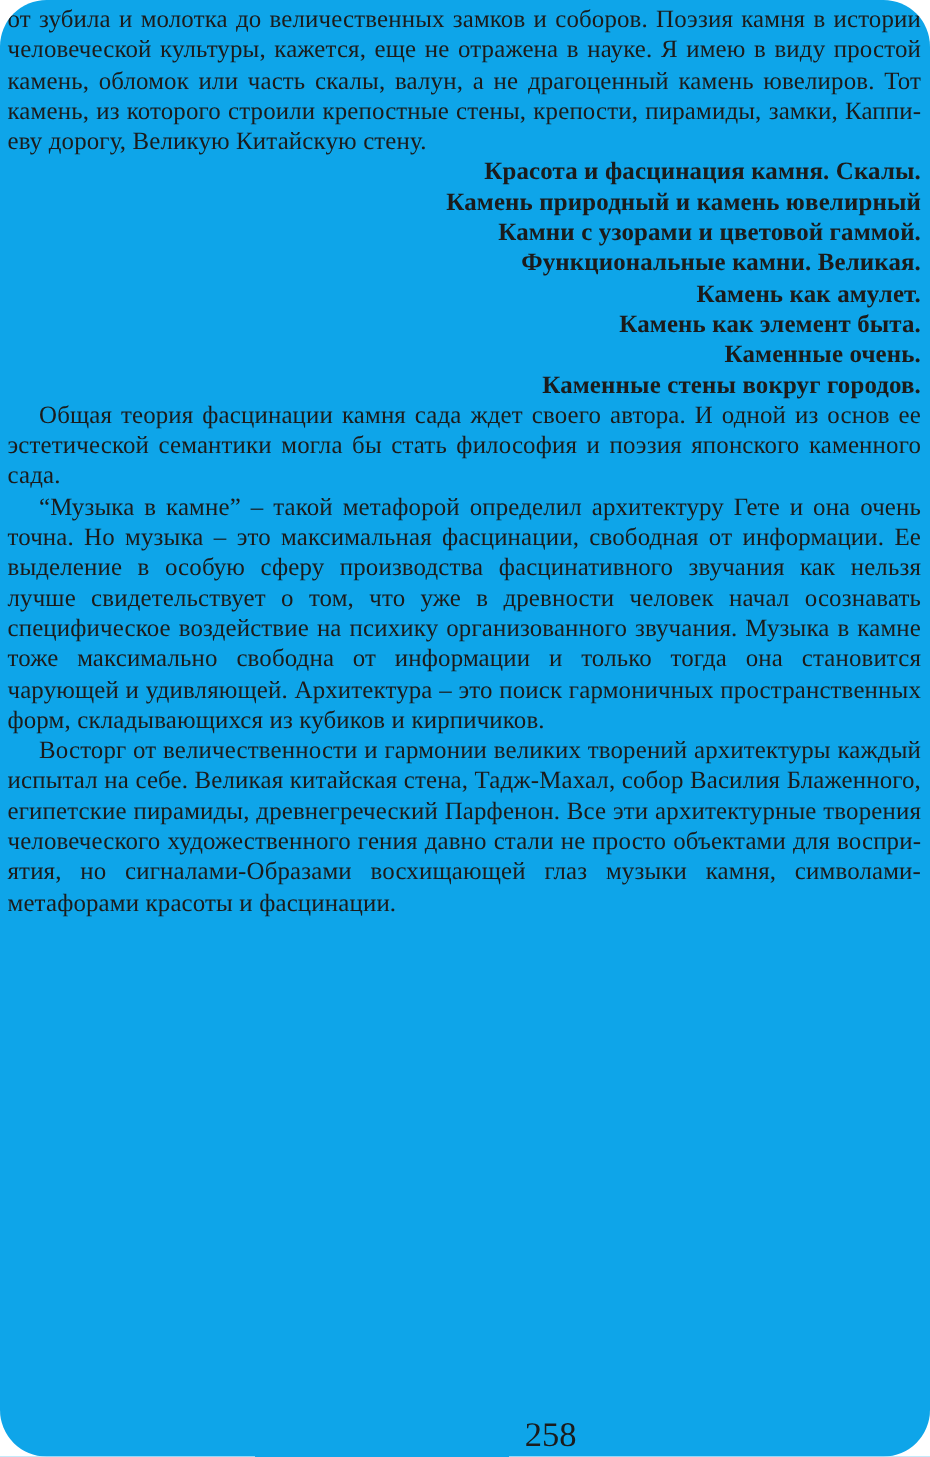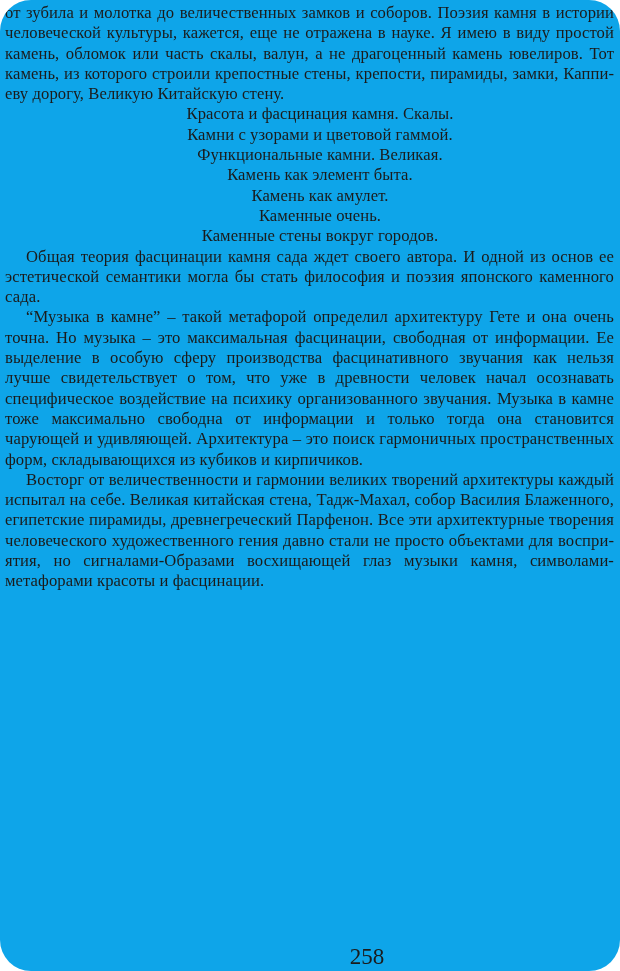--- a/index.html
+++ b/index.html
@@ -26,21 +26,22 @@
   .text-block p {
     margin: 0;
     text-indent: 21px;
     text-align: justify;
     hyphens: manual;
   }
   .text-block p.flush {
     text-indent: 0;
   }
   .text-block p.line {
-    text-align: center;
+    text-align: right;
+    font-weight: bold;
   }
   .folio {
     position: absolute;
     bottom: 3px;
     left: 0;
     width: 100%;
     box-sizing: border-box;
     padding-left: 34px;
     text-align: center;
     font-size: 23px;
@@ -49,24 +50,25 @@
     margin-left: 40px;
   }
 </style>
 </head>
 <body>
 
 <div class="page">
   <div class="text-block">
     <p class="flush">от зубила и молотка до величественных замков и соборов. Поэзия камня в истории человеческой культуры, кажется, еще не отражена в науке. Я имею в виду простой камень, обломок или часть скалы, валун, а не драгоценный камень ювелиров. Тот камень, из которого строили крепостные стены, крепости, пирамиды, замки, Каппи­еву дорогу, Великую Китайскую стену.</p>
     <p class="line">Красота и фасцинация камня. Скалы.</p>
+    <p class="line">Камень природный и камень ювелирный</p>
     <p class="line">Камни с узорами и цветовой гаммой.</p>
     <p class="line">Функциональные камни. Великая.</p>
+    <p class="line">Камень как амулет.</p>
     <p class="line">Камень как элемент быта.</p>
-    <p class="line">Камень как амулет.</p>
     <p class="line">Каменные очень.</p>
     <p class="line">Каменные стены вокруг городов.</p>
     <p>Общая теория фасцинации камня сада ждет своего автора. И одной из основ ее эстетической семантики могла бы стать философия и поэзия японского каменного сада.</p>
     <p>“Музыка в камне” – такой метафорой определил архитектуру Гете и она очень точна. Но музыка – это максимальная фасцинации, свободная от информации. Ее выделение в особую сферу производства фасцинативного звучания как нельзя лучше свидетельствует о том, что уже в древности человек начал осознавать специфическое воздействие на психику организованного звучания. Музыка в камне тоже максималь­но свободна от информации и только тогда она становится чарующей и удивляющей. Архитектура – это поиск гармоничных пространственных форм, складывающихся из кубиков и кирпичиков.</p>
     <p>Восторг от величественности и гармонии великих творений архитектуры каждый испытал на себе. Великая китайская стена, Тадж-Махал, собор Василия Блаженного, египетские пирамиды, древнегреческий Парфенон. Все эти архитектурные творения человеческого художественного гения давно стали не просто объектами для воспри­ятия, но сигналами-Образами восхищающей глаз музыки камня, символами-метафо­рами красоты и фасцинации.</p>
   </div>
   <div class="folio">258</div>
 </div>
 
 </body></html>

